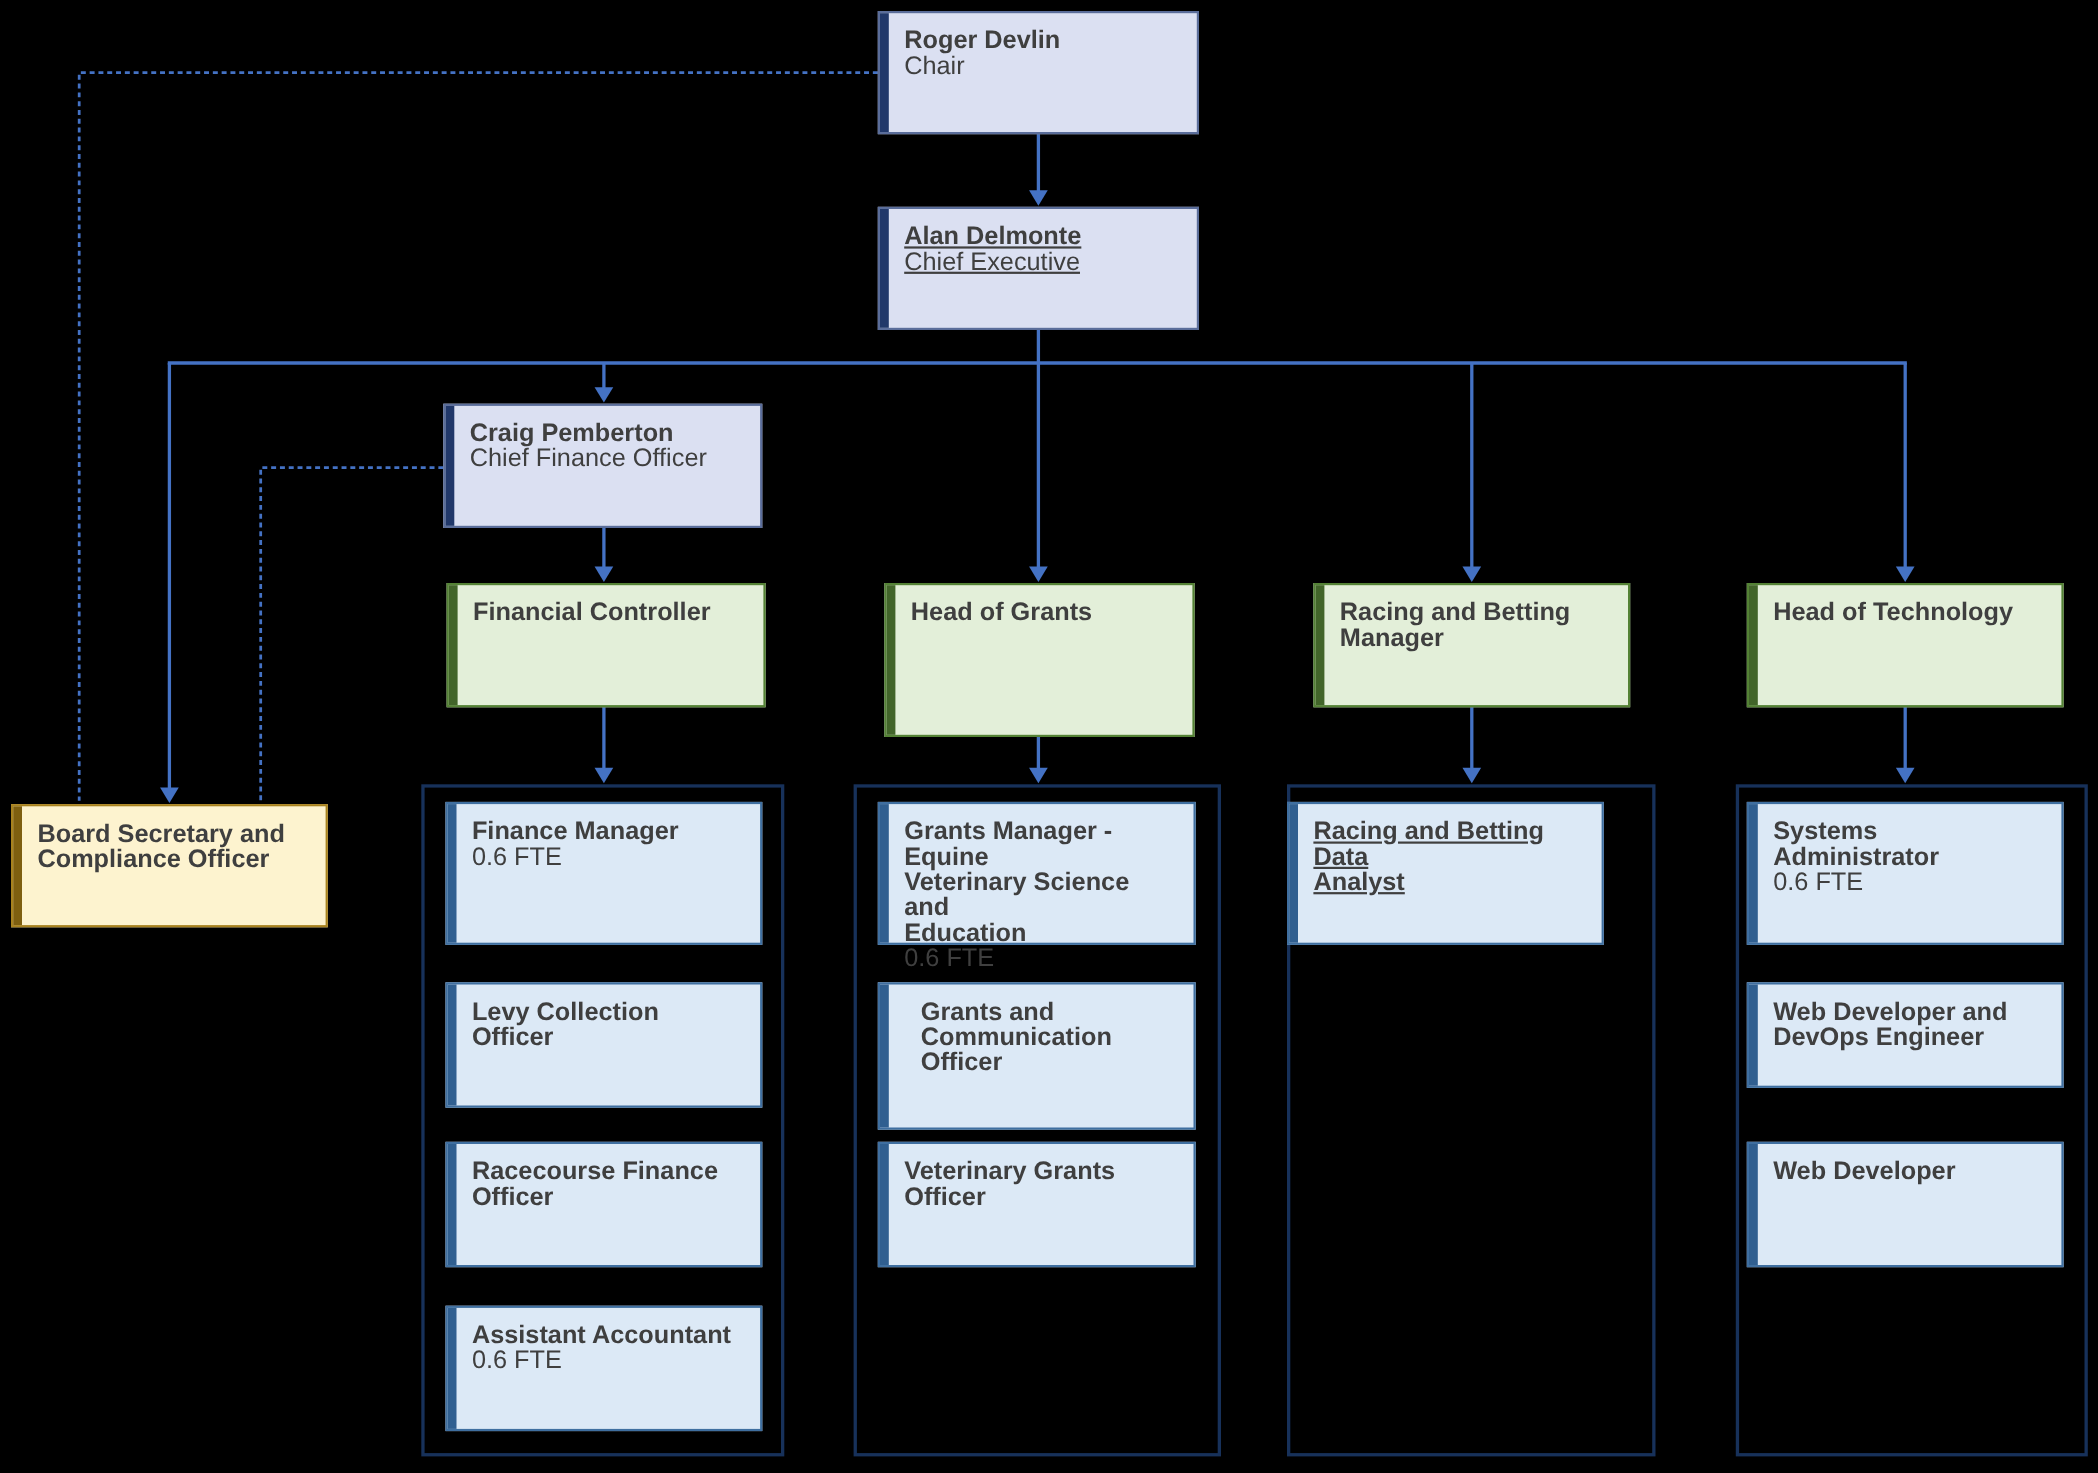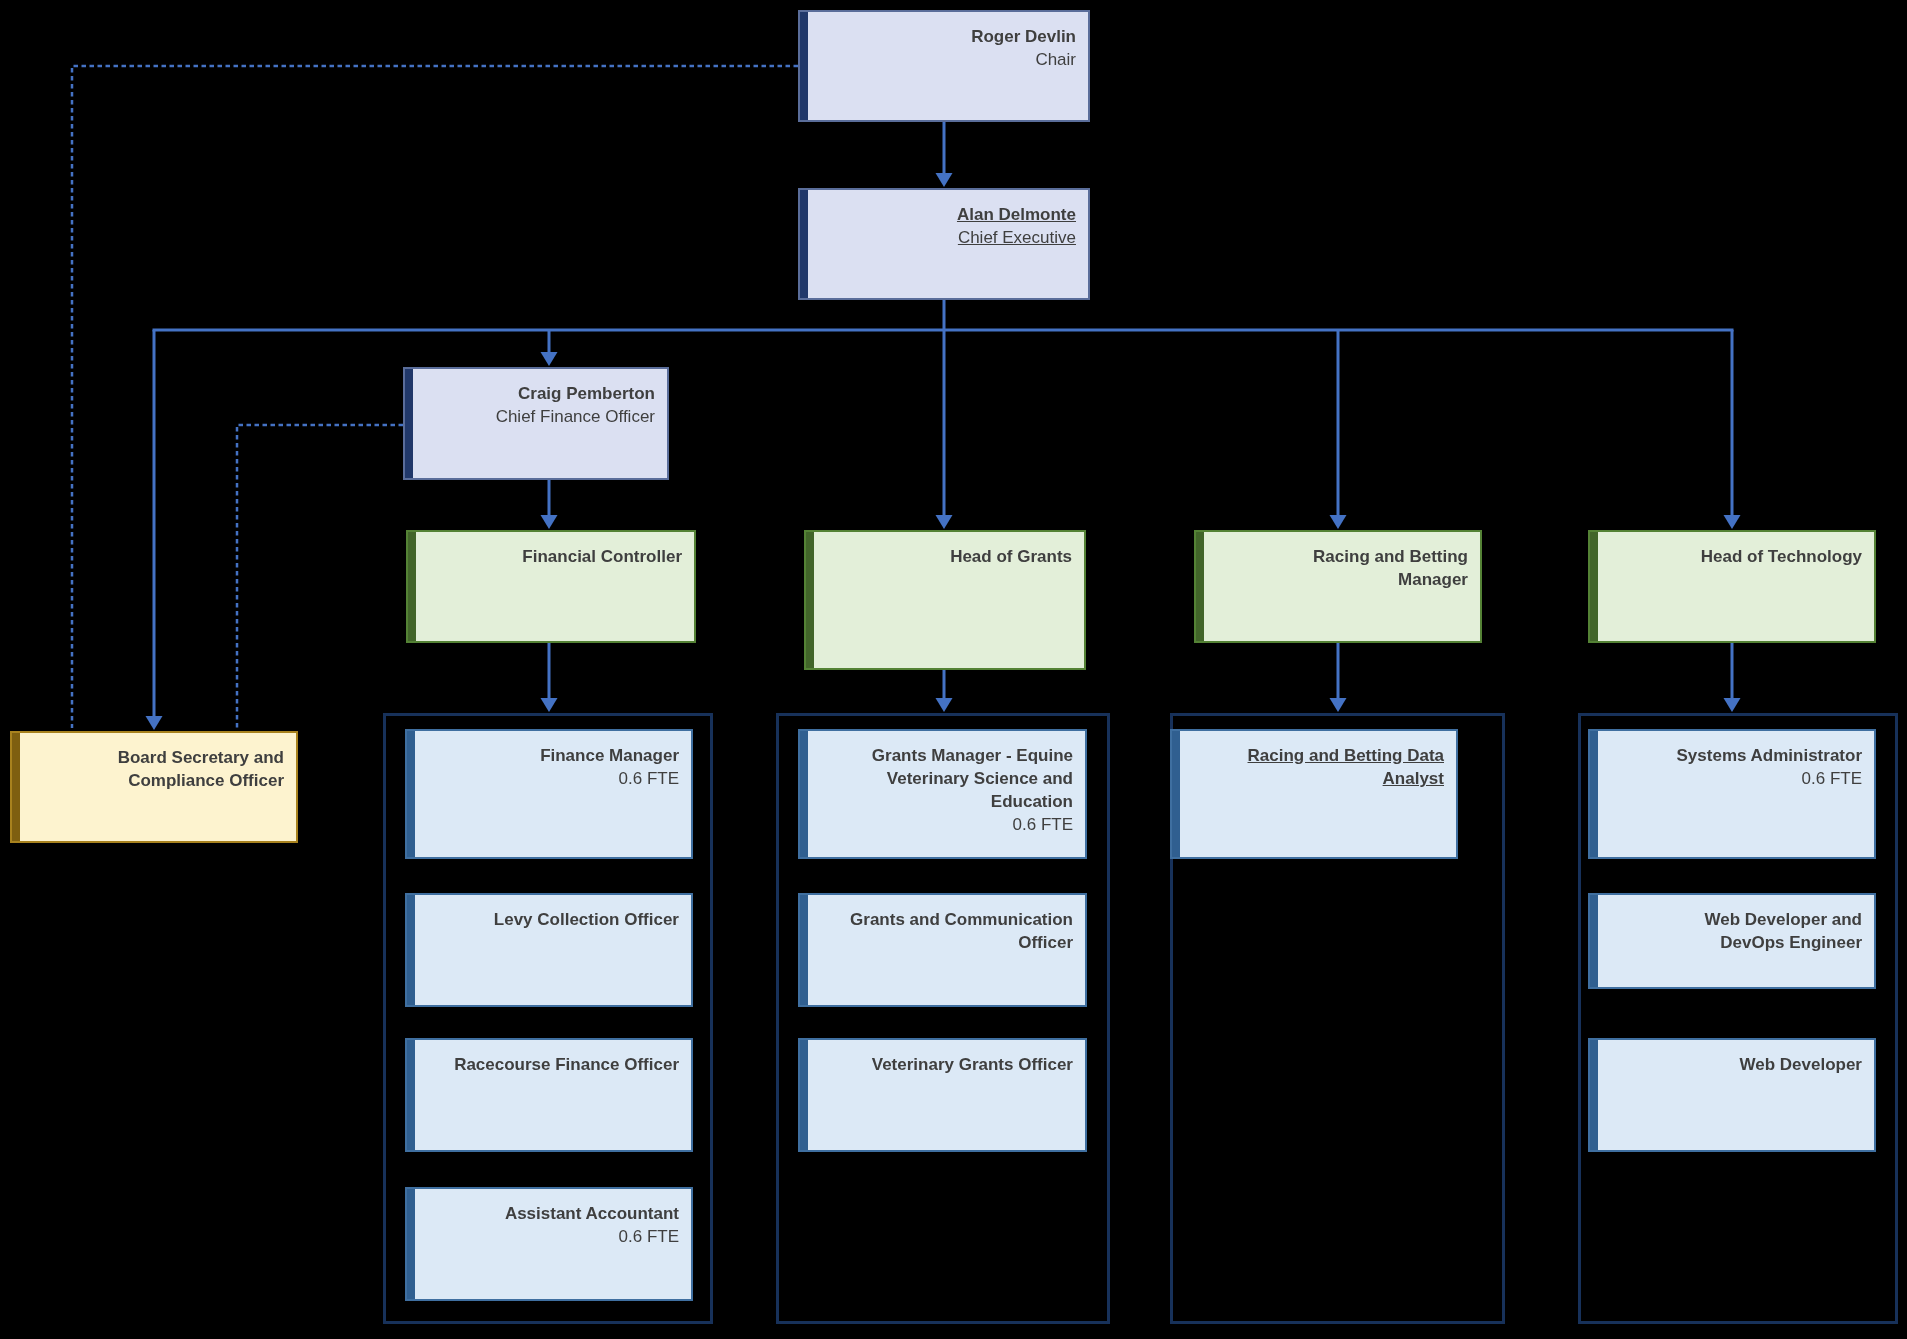--- a/index.html
+++ b/index.html
@@ -17,21 +17,21 @@
     background:transparent;
   }
   svg.wires{position:absolute;left:0;top:0;}
   svg.wires polyline{fill:none;stroke:var(--connector-blue,#4472c4);stroke-width:3;}
   svg.wires polyline.dashed{stroke-width:2.5;stroke-dasharray:4.5 3.5;}
   svg.wires polygon.arrowhead{fill:var(--connector-blue,#4472c4);stroke:none;}
   .node{
     position:absolute;
     box-sizing:border-box;
     color:var(--text,#3f3f3f);
-    font-size:17px;line-height:23px;text-align:right;
+    font-size:23px;line-height:23px;
   }
   .node .bar{position:absolute;left:0;top:0;bottom:0;width:8px;}
   .node .txt{position:relative;padding:13px 12px 0 22px;}
   .node .nm{font-weight:bold;white-space:pre-line;}
   .node .sub{white-space:pre-line;}
   .node.exec{background:var(--executive-fill,#dbe0f2);border:2px solid var(--executive-border,#5a6d9a);}
   .node.exec .bar{background:var(--executive-bar,#21386a);}
   .node.green{background:var(--green-fill,#e3efd9);border:2px solid var(--green-border,#548235);}
   .node.green .bar{background:var(--green-bar,#42652a);}
   .node.member{background:var(--member-fill,#dce9f6);border:2px solid var(--member-border,#3f6fa0);}
@@ -82,21 +82,21 @@
         <div class="sub">Chair</div>
       </div>
     </div>
     <div class="node exec" style="left: 798px; top: 188px; width: 292px; height: 112px; text-decoration: underline;">
       <div class="bar"></div>
       <div class="txt">
         <div class="nm">Alan Delmonte</div>
         <div class="sub">Chief Executive</div>
       </div>
     </div>
-    <div class="node exec" style="left: 403px; top: 367px; width: 266px; height: 113px;">
+    <div class="node exec" style="left: 403px; top: 367px; width: 290px; height: 113px;">
       <div class="bar"></div>
       <div class="txt">
         <div class="nm">Craig Pemberton</div>
         <div class="sub">Chief Finance Officer</div>
       </div>
     </div>
     <div class="node green" style="left: 406px; top: 530px; width: 290px; height: 113px;">
       <div class="bar"></div>
       <div class="txt">
         <div class="nm">Financial Controller</div>
@@ -156,21 +156,21 @@
     </div>
     <div class="node member" style="left: 798px; top: 729px; width: 289px; height: 130px;">
       <div class="bar"></div>
       <div class="txt">
         <div class="nm">Grants Manager - Equine
 Veterinary Science and
 Education</div>
         <div class="sub">0.6 FTE</div>
       </div>
     </div>
-    <div class="node member" style="left: 798px; top: 893px; width: 289px; height: 114px;">
+    <div class="node member" style="left: 798px; top: 893px; width: 289px; height: 134px; padding-left: 15px;">
       <div class="bar"></div>
       <div class="txt">
         <div class="nm">Grants and Communication
 Officer</div>
       </div>
     </div>
     <div class="node member" style="left: 798px; top: 1038px; width: 289px; height: 114px;">
       <div class="bar"></div>
       <div class="txt">
         <div class="nm">Veterinary Grants Officer</div>

